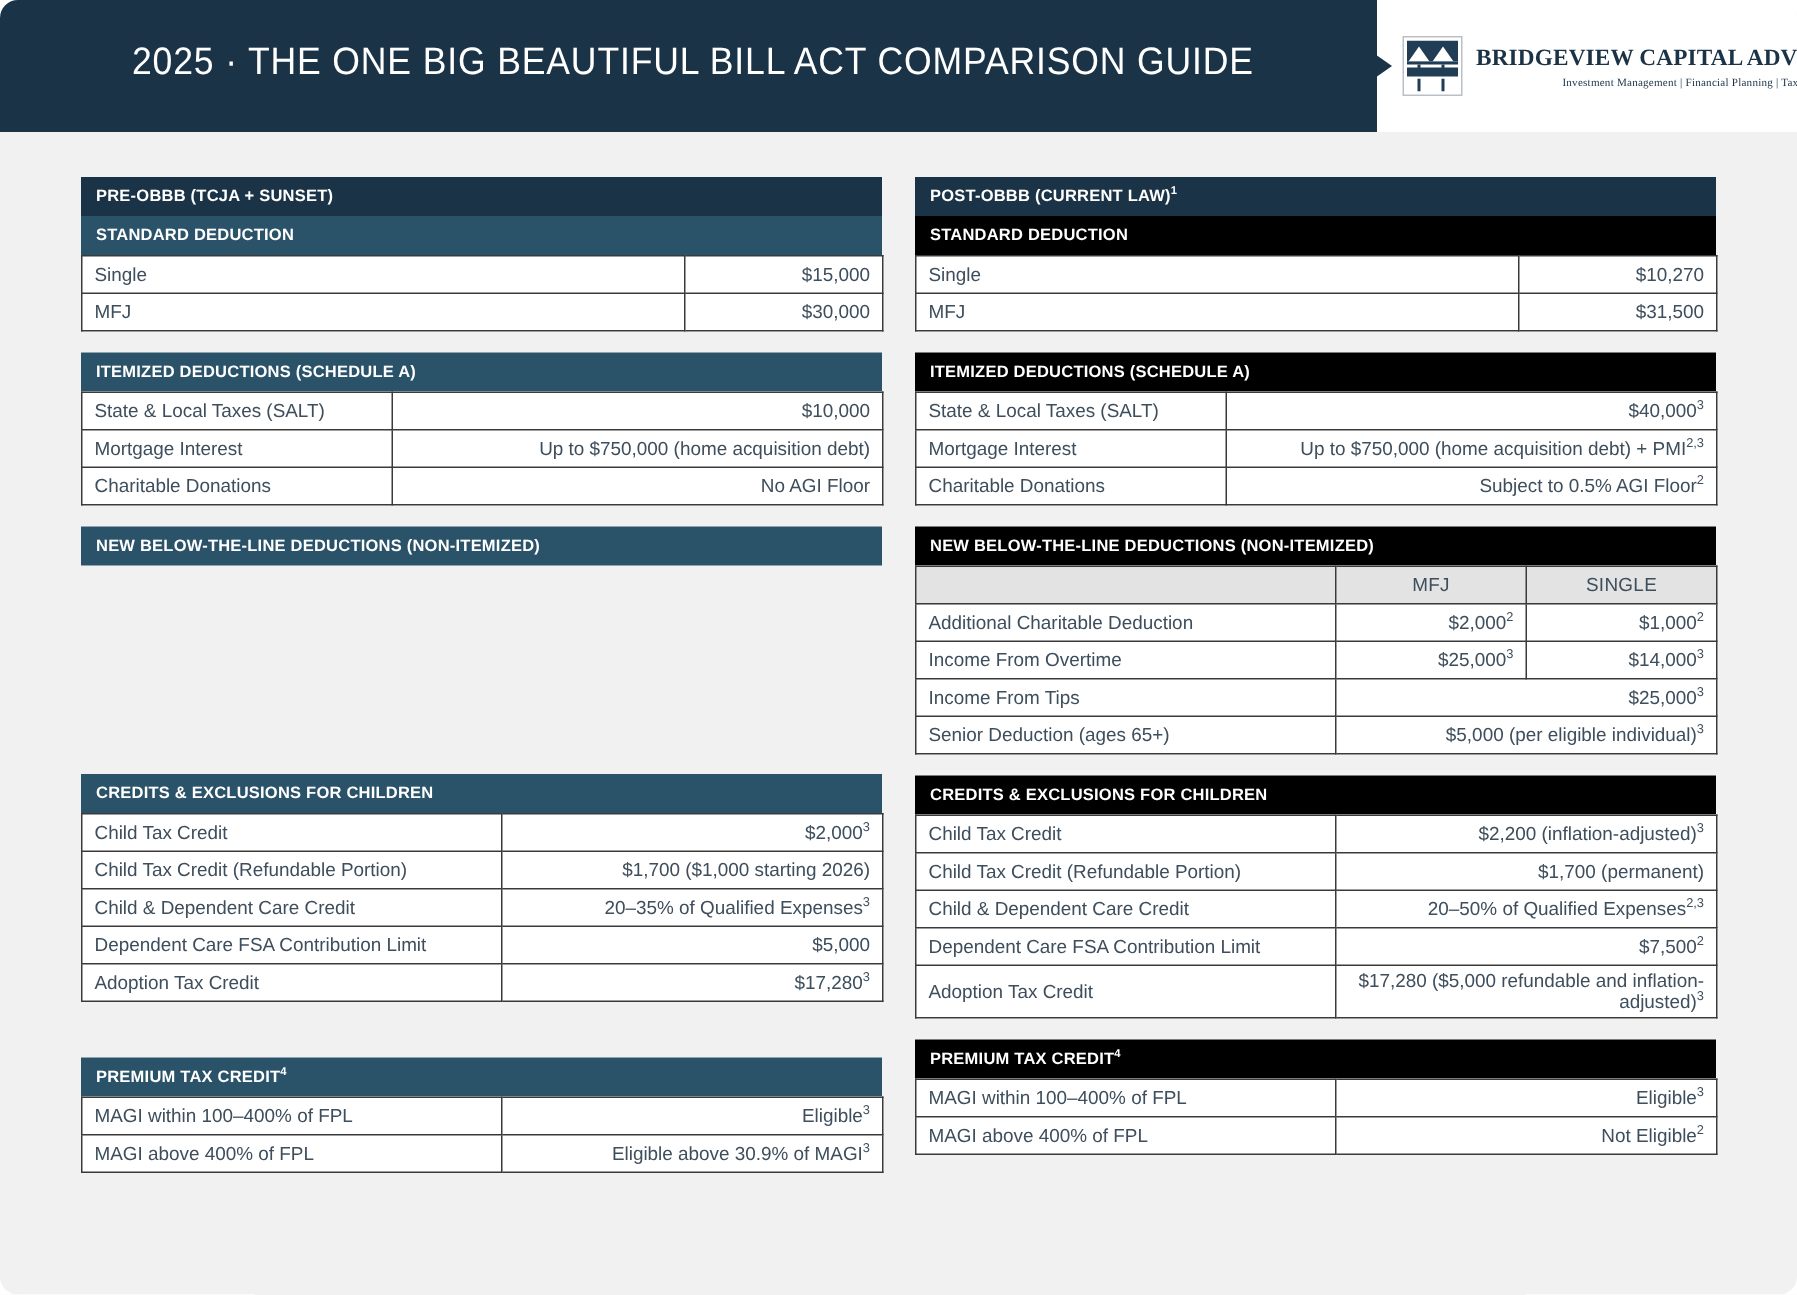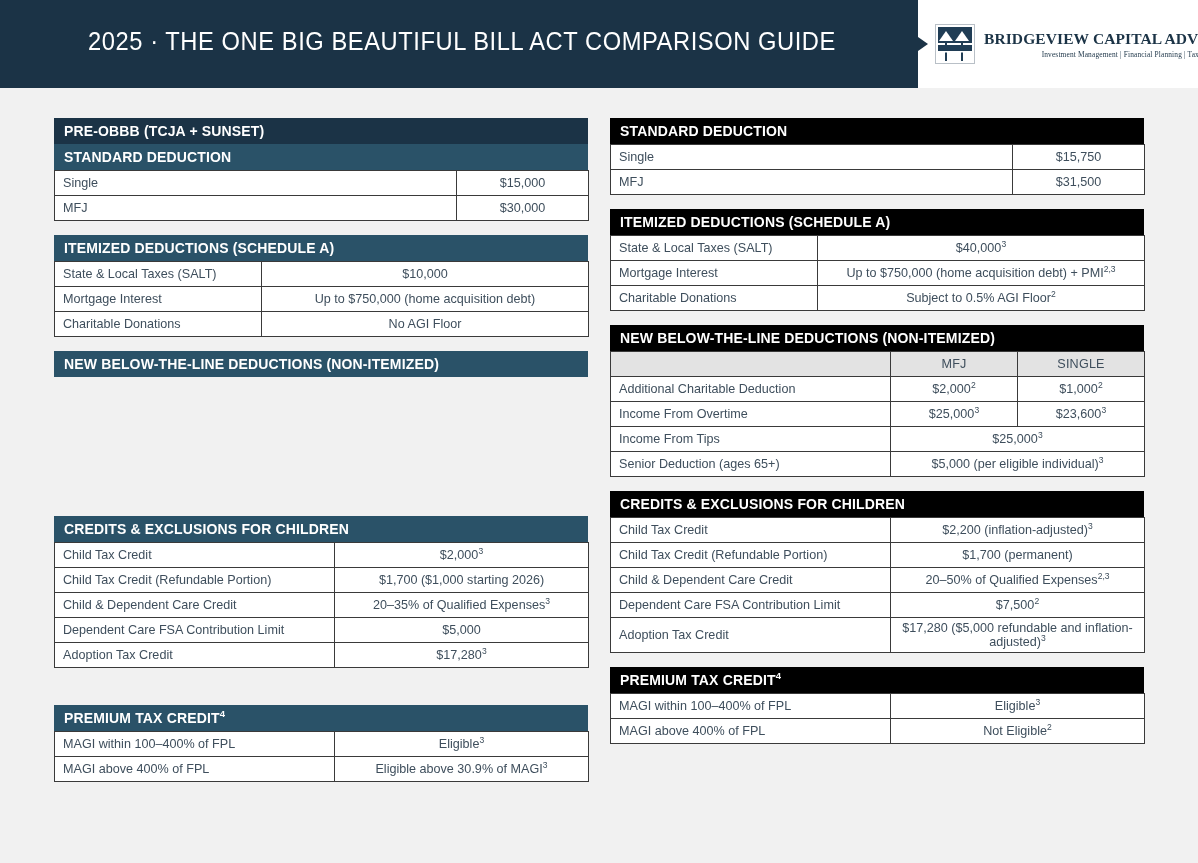--- a/index.html
+++ b/index.html
@@ -10,20 +10,21 @@
     background: #ffffff;
     font-family: "Liberation Sans", sans-serif;
   }
 
   .page {
     position: relative;
     width: 1198px;
     height: 863px;
     background: #f1f1f1;
     overflow: hidden;
+    border-radius: 12px;
   }
 
   
   .header {
     position: absolute;
     left: 0; top: 0;
     width: 1198px;
     height: 88px;
     background: #ffffff;
   }
@@ -101,21 +102,21 @@
   .col-right { left: 610px; }
 
   
   .block { width: 534px; background: #ffffff; margin-bottom: 0; }
 
   .block-title {
     height: 26px;
     line-height: 26px;
     padding: 0 0 0 10px;
     color: #ffffff;
-    font-size: 14px;
+    font-size: 11px;
     font-weight: 700;
     letter-spacing: 0.15px;
     white-space: nowrap;
     overflow: hidden;
   }
   .nav-bar  { background: #1b3346; }
   .steel-bar{ background: #2a5268; }
   .black-bar{ background: #000000; }
 
   table.tbl {
@@ -127,22 +128,22 @@
   table.tbl td, table.tbl th {
     border: 1px solid #3a3a3a;
     font-size: 12.6px;
     color: #3e4e5c;
     font-weight: 400;
     padding: 3px 8px;
     height: 25px;
     vertical-align: middle;
   }
   td.label { text-align: left; }
-  td.value { text-align: center; }
-  td.value.center { text-align: center; }
+  td.value { text-align: right; }
+  td.value.center { }
 
   th.subhead {
     background: #e3e3e3;
     color: #1b3346;
     font-size: 12.2px;
     font-weight: 700;
     text-align: center;
     letter-spacing: 0.2px;
   }
   th.subhead.blank { background: #e3e3e3; }
@@ -293,30 +294,31 @@
             <td class="value"><span>Eligible above 30.9% of MAGI</span><sup>3</sup></td>
           </tr>
         </tbody>
       </table>
     </div>
   </div>
 
   <div class="col col-right">
 
     <div class="block">
+      <div class="block-title nav-bar"><span>POST-OBBB (CURRENT LAW)</span><sup>1</sup></div>
       <div class="block-title black-bar">STANDARD DEDUCTION</div>
       <table class="tbl">
         <colgroup>
             <col style="width:402px">
             <col style="width:132px">
           </colgroup>
         <tbody>
           <tr>
             <td class="label">Single</td>
-            <td class="value">$15,750</td>
+            <td class="value">$10,270</td>
           </tr>
           <tr>
             <td class="label">MFJ</td>
             <td class="value">$31,500</td>
           </tr>
         </tbody>
       </table>
     </div>
 
     <div class="spacer" style="height:14px"></div>
@@ -364,21 +366,21 @@
         </thead>
         <tbody>
           <tr>
             <td class="label">Additional Charitable Deduction</td>
             <td class="value center"><span>$2,000</span><sup>2</sup></td>
             <td class="value center"><span>$1,000</span><sup>2</sup></td>
           </tr>
           <tr>
             <td class="label">Income From Overtime</td>
             <td class="value center"><span>$25,000</span><sup>3</sup></td>
-            <td class="value center"><span>$23,600</span><sup>3</sup></td>
+            <td class="value center"><span>$14,000</span><sup>3</sup></td>
           </tr>
           <tr>
             <td class="label">Income From Tips</td>
             <td class="value center" colspan="2"><span>$25,000</span><sup>3</sup></td>
           </tr>
           <tr>
             <td class="label">Senior Deduction (ages 65+)</td>
             <td class="value center" colspan="2"><span>$5,000 (per eligible individual)</span><sup>3</sup></td>
           </tr>
         </tbody>

